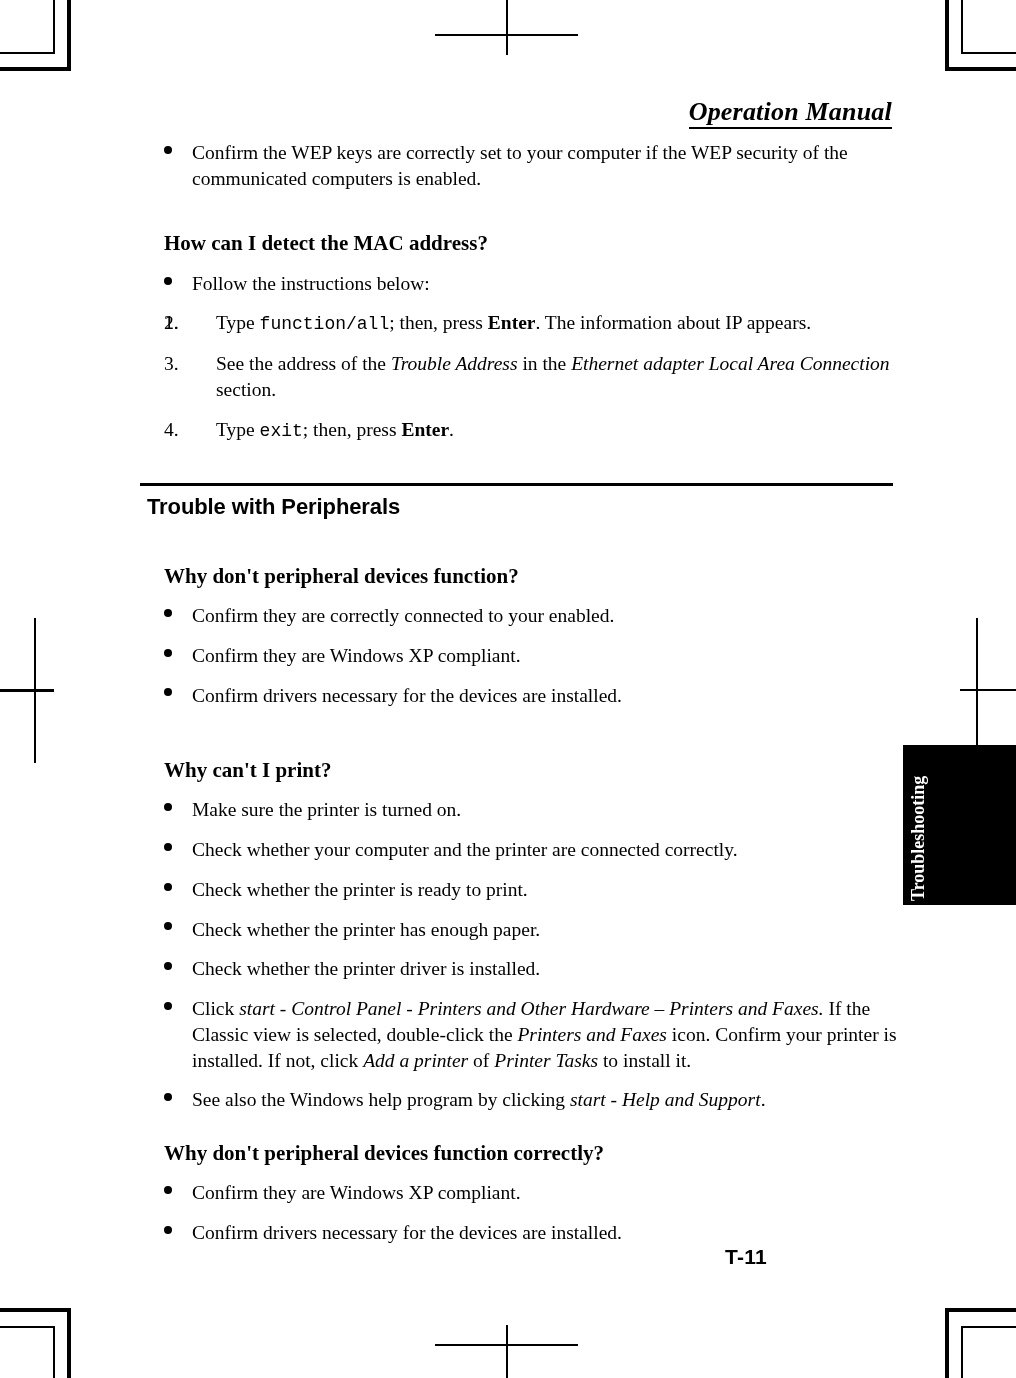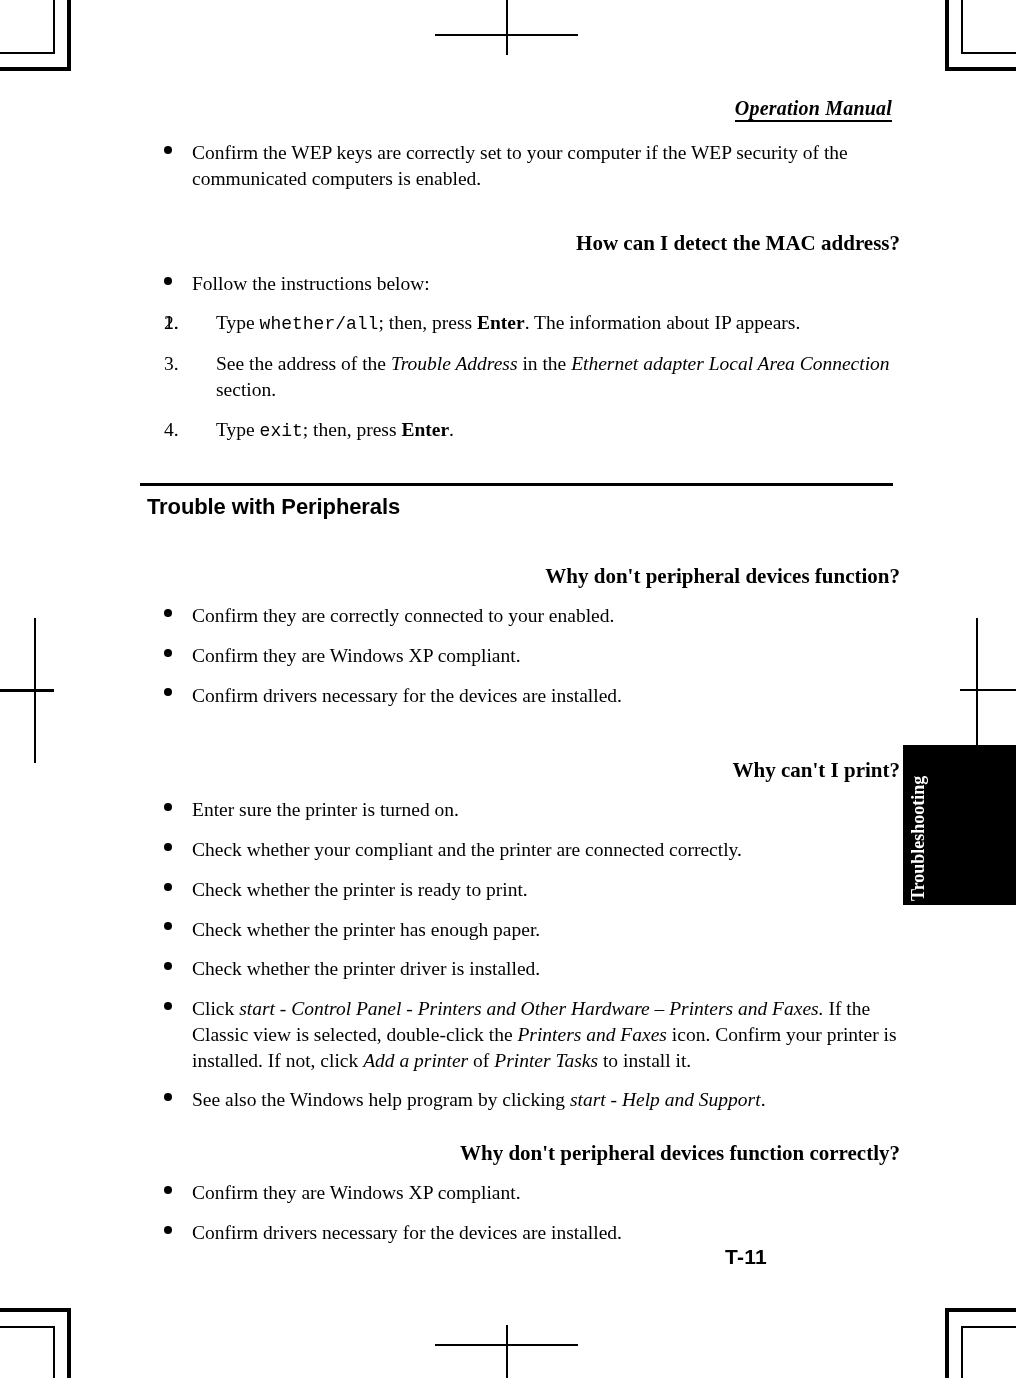--- a/index.html
+++ b/index.html
@@ -33,21 +33,21 @@
   }
 
   .running-head {
     position: absolute;
     left: 140px;
     top: 97px;
     width: 752px;
     text-align: right;
     font-weight: bold;
     font-style: italic;
-    font-size: 20px;
+    font-size: 26px;
     letter-spacing: 0.2px;
   }
   .running-head span {
     border-bottom: 2px solid #000;
     padding-bottom: 1px;
   }
 
   .content {
     position: absolute;
     left: 140px;
@@ -90,21 +90,20 @@
     font-size: 19.5px;
   }
 
   
   h3.sub-head {
     font-size: 21px;
     font-weight: bold;
     margin: 0 0 14px 0;
     padding-left: 24px;
     line-height: 1.2;
-    text-align: right;
   }
 
   .section-rule {
     height: 3px;
     background: #000;
     margin: 0 0 6px 0;
     width: 753px;
   }
   h2.section-head {
     font-family: "Liberation Sans", "DejaVu Sans", sans-serif;
@@ -227,21 +226,21 @@
       <span class="dot"></span>
       <span>Follow the instructions below:</span>
     </div>
 
     <div class="num-item">
       <span class="num">1.</span>
     </div>
 
     <div class="num-item">
       <span class="num">2.</span>
-      <span><span>Type </span><span class="mono">whether/all</span><span>; then, press </span><span class="bold">Enter</span><span>. The information about IP appears.</span></span>
+      <span><span>Type </span><span class="mono">function/all</span><span>; then, press </span><span class="bold">Enter</span><span>. The information about IP appears.</span></span>
     </div>
 
     <div class="num-item">
       <span class="num">3.</span>
       <span><span>See the address of the </span><span class="ital">Trouble Address</span><span> in the </span><span class="ital">Ethernet adapter Local Area Connection</span><span> section.</span></span>
     </div>
 
     <div class="num-item">
       <span class="num">4.</span>
       <span><span>Type </span><span class="mono">exit</span><span>; then, press </span><span class="bold">Enter</span><span>.</span></span>
@@ -268,25 +267,25 @@
       <span class="dot"></span>
       <span>Confirm drivers necessary for the devices are installed.</span>
     </div>
 
     <div class="spacer-lg"></div>
 
     <h3 class="sub-head">Why can't I print?</h3>
 
     <div class="bullet-item">
       <span class="dot"></span>
-      <span>Enter sure the printer is turned on.</span>
-    </div>
-    <div class="bullet-item">
-      <span class="dot"></span>
-      <span>Check whether your compliant and the printer are connected correctly.</span>
+      <span>Make sure the printer is turned on.</span>
+    </div>
+    <div class="bullet-item">
+      <span class="dot"></span>
+      <span>Check whether your computer and the printer are connected correctly.</span>
     </div>
     <div class="bullet-item">
       <span class="dot"></span>
       <span>Check whether the printer is ready to print.</span>
     </div>
     <div class="bullet-item">
       <span class="dot"></span>
       <span>Check whether the printer has enough paper.</span>
     </div>
     <div class="bullet-item">

